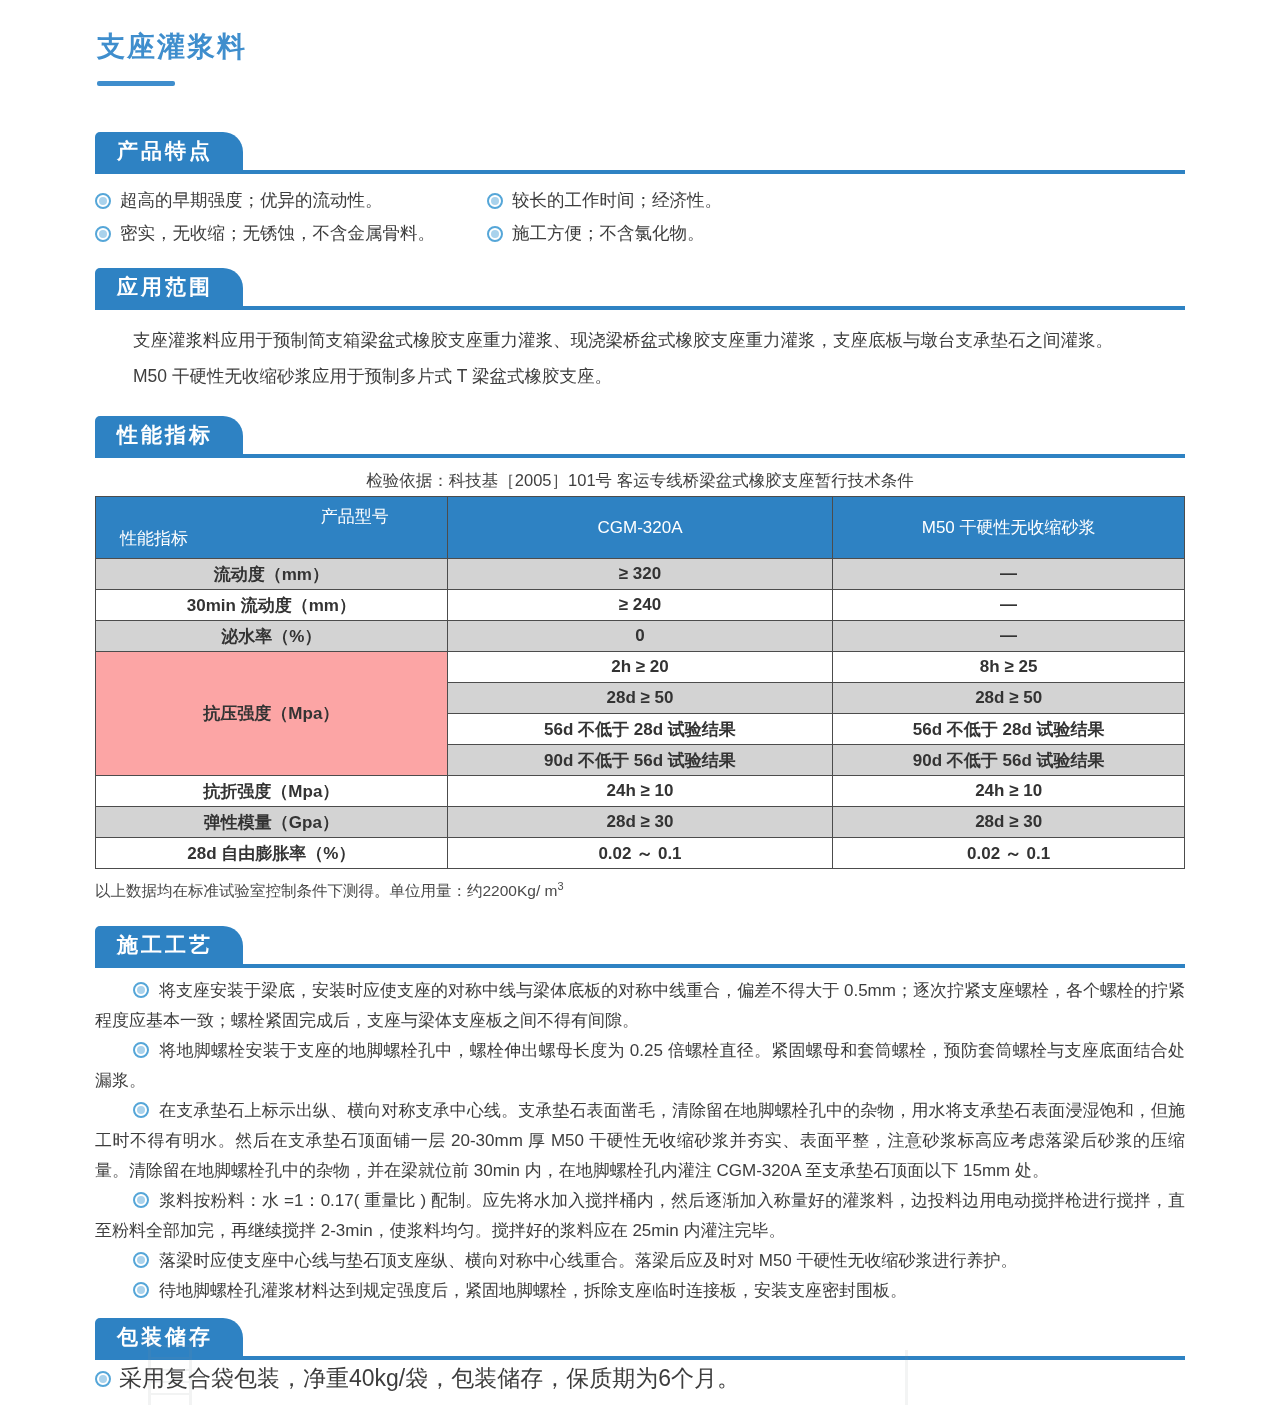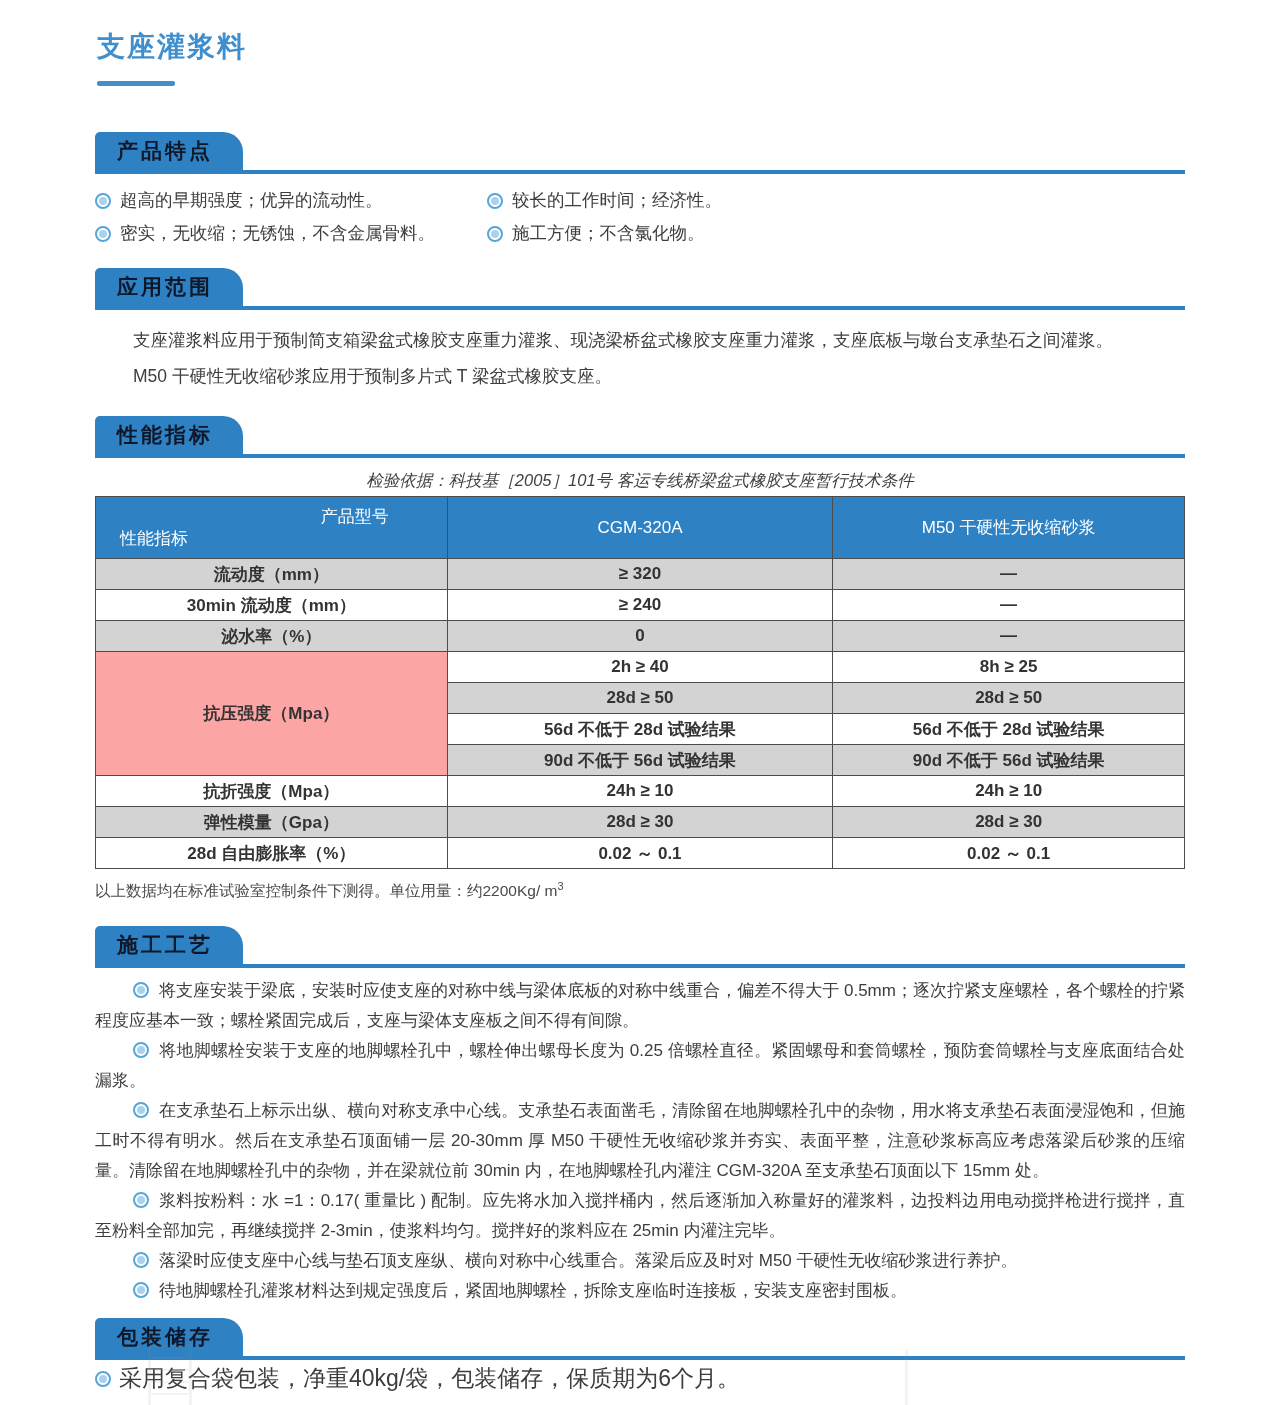--- a/index.html
+++ b/index.html
@@ -19,21 +19,21 @@
     color:#3f8ecd; letter-spacing:2px;
   }
   .title-underline {
     width:78px; height:5px; background:#3f8ecd;
     margin:18px 0 0 2px; border-radius:2px;
   }
 
   
   .sec-head { border-bottom:4px solid #2e82c3; line-height:0; }
   .badge {
-    display:inline-block; background:#2e82c3; color:#0f172a;
+    display:inline-block; background:#2e82c3; color:#ffffff;
     font-size:21px; font-weight:bold; letter-spacing:3px;
     line-height:26px; padding:6px 30px 6px 22px;
     border-radius:5px 20px 0 0;
   }
 
   
   .ring {
     display:inline-block; flex:none;
     width:16px; height:16px; border-radius:50%;
     border:2px solid #55a6d8; padding:2px;
@@ -50,21 +50,21 @@
   }
   .feature-item { display:flex; align-items:center; }
   .feature-item .ring { margin-right:9px; }
 
   
   .section-application { margin-top:24px; }
   .application-text { margin:12px 0 0 0; padding-left:38px; font-size:17.5px; line-height:36px; }
 
   
   .section-performance { margin-top:22px; }
-  .perf-note { margin-top:12px; text-align:center; font-size:16.5px; line-height:20px; color:#404040;font-style:italic; }
+  .perf-note { margin-top:12px; text-align:center; font-size:16.5px; line-height:20px; color:#404040; }
   table.perf {
     margin-top:6px; width:100%; border-collapse:collapse;
     font-size:17px; color:#333333; table-layout:fixed;padding-left:12px;
   }
   table.perf th, table.perf td {
     border:1px solid #4c4c4c; text-align:center;
     height:31px; padding:1px 4px;font-weight:bold;
   }
   table.perf thead th {
     background:#2e82c3; color:#ffffff; font-weight:normal; height:62px;
@@ -183,21 +183,21 @@
             <td>≥ 240</td>
             <td>—</td>
           </tr>
           <tr class="gray">
             <td>泌水率（%）</td>
             <td>0</td>
             <td>—</td>
           </tr>
           <tr>
             <td rowspan="4" style="background:#fca5a5">抗压强度（Mpa）</td>
-            <td>2h ≥ 40</td>
+            <td>2h ≥ 20</td>
             <td>8h ≥ 25</td>
           </tr>
           <tr class="gray">
             <td>28d ≥ 50</td>
             <td>28d ≥ 50</td>
           </tr>
           <tr>
             <td>56d 不低于 28d 试验结果</td>
             <td>56d 不低于 28d 试验结果</td>
           </tr>

